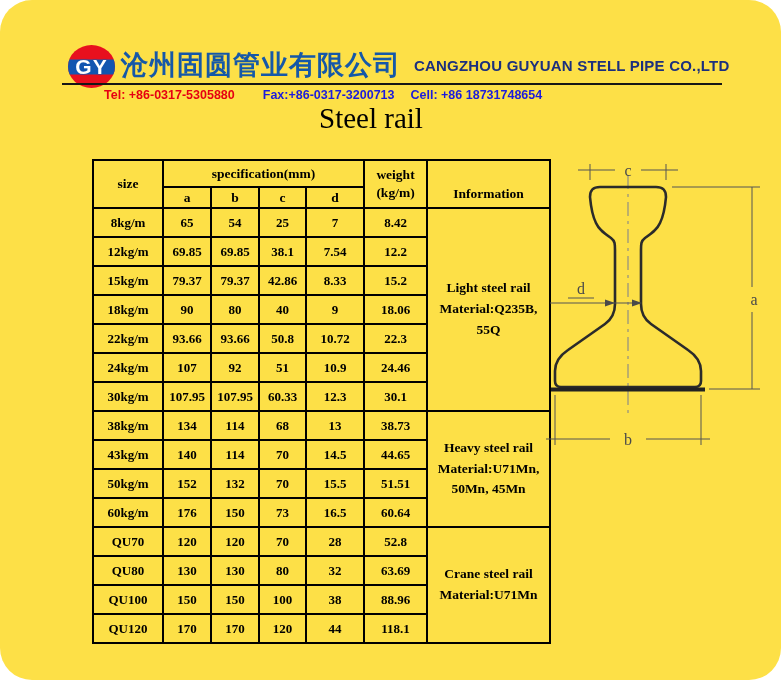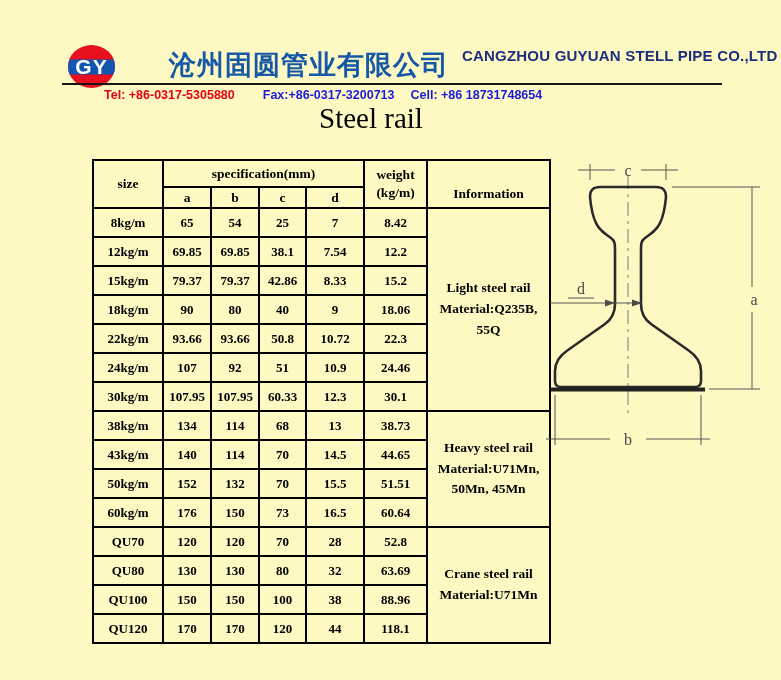--- a/index.html
+++ b/index.html
@@ -1,39 +1,38 @@
 <!DOCTYPE html>
 <html><head>
 <meta charset="utf-8">
 <style>
   * { margin:0; padding:0; box-sizing:border-box; }
   html,body { background:#fff; }
   .page {
-    position:relative; width:781px; height:680px; background:#fef9c3;
-    font-family:"Liberation Sans", sans-serif; overflow:hidden;
+    position:relative; width:781px; height:680px; background:#fde047;
+    font-family:"Liberation Sans", sans-serif; overflow:hidden;border-radius:32px;
   }
   
   .logo { position:absolute; left:68px; top:45px; width:47px; height:43px; }
   .logo-circle {
     position:absolute; inset:0; background:#e8101e; border-radius:50%;
     overflow:hidden;
   }
   .logo-band {
     position:absolute; left:-2px; right:-2px; top:50%; height:15px;
     transform:translateY(-50%); background:#1256b0;
   }
   .logo-text {
     position:absolute; inset:0; display:flex; align-items:center; justify-content:center;
     color:#fff; font-weight:bold; font-size:21px; letter-spacing:1px;
     text-shadow:0 0 2px #1256b0;
   }
   .company-row {
-    position:absolute; left:121px; top:47px; display:flex; align-items:flex-start; gap:13px;
+    position:absolute; left:121px; top:47px; display:flex; align-items:center; gap:13px;
     white-space:nowrap;
-    margin-left:48px;
   }
   .company-cn {
     font-size:27px; font-weight:bold; color:#1558a8; letter-spacing:1px;
   }
   .company-en {
     font-size:15px; font-weight:bold; color:#1b2f7e; letter-spacing:0.2px;
   }
   .header-divider {
     position:absolute; left:62px; top:83px; width:660px; border-top:2px solid #161616;
   }

